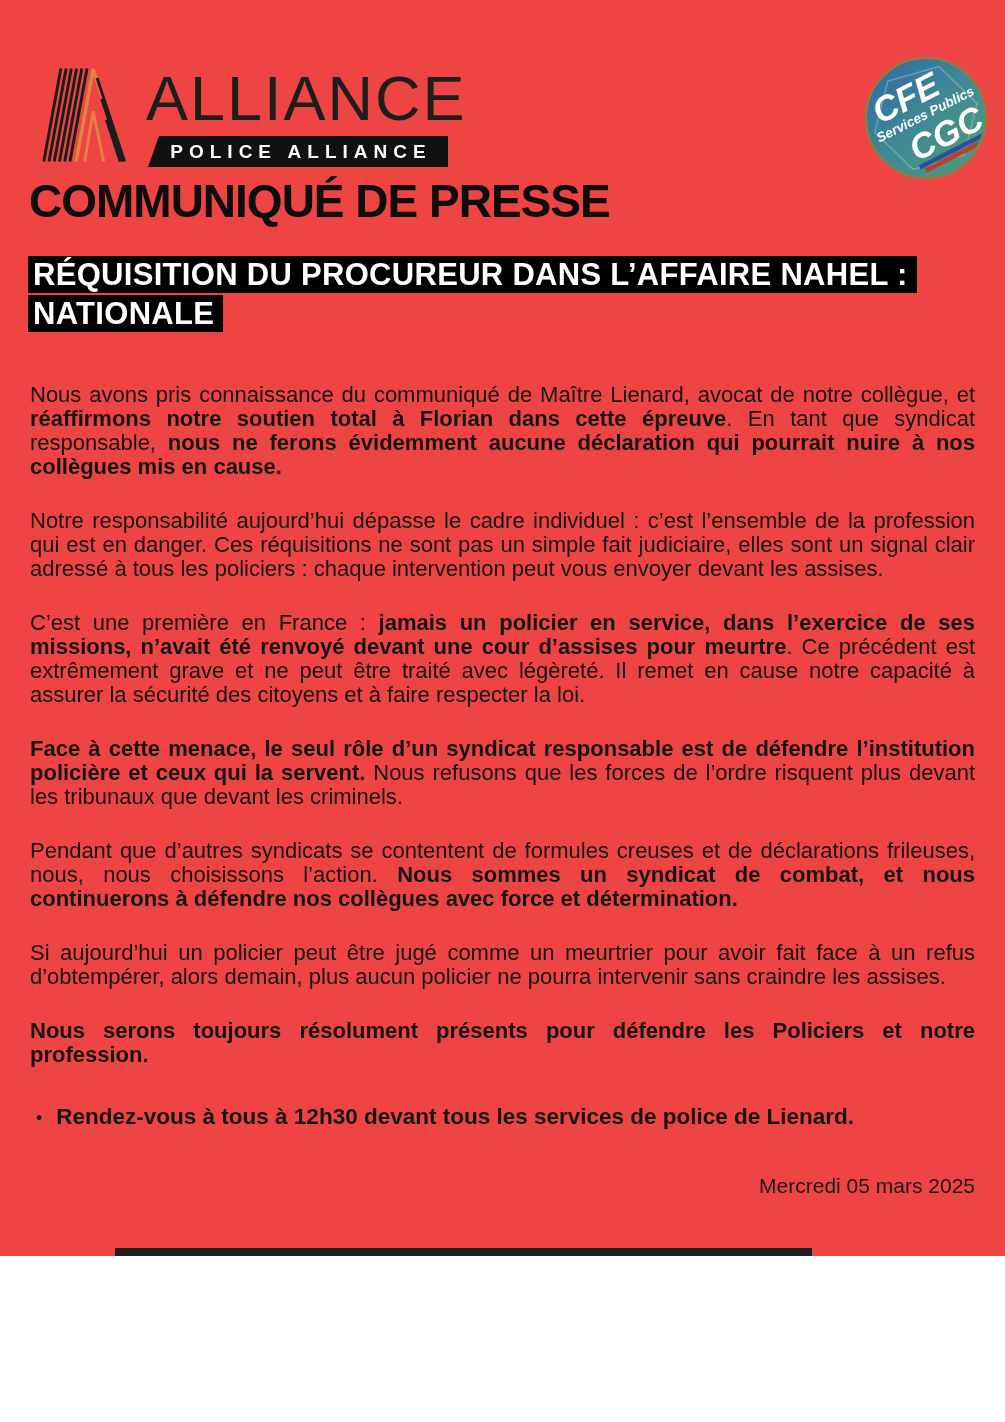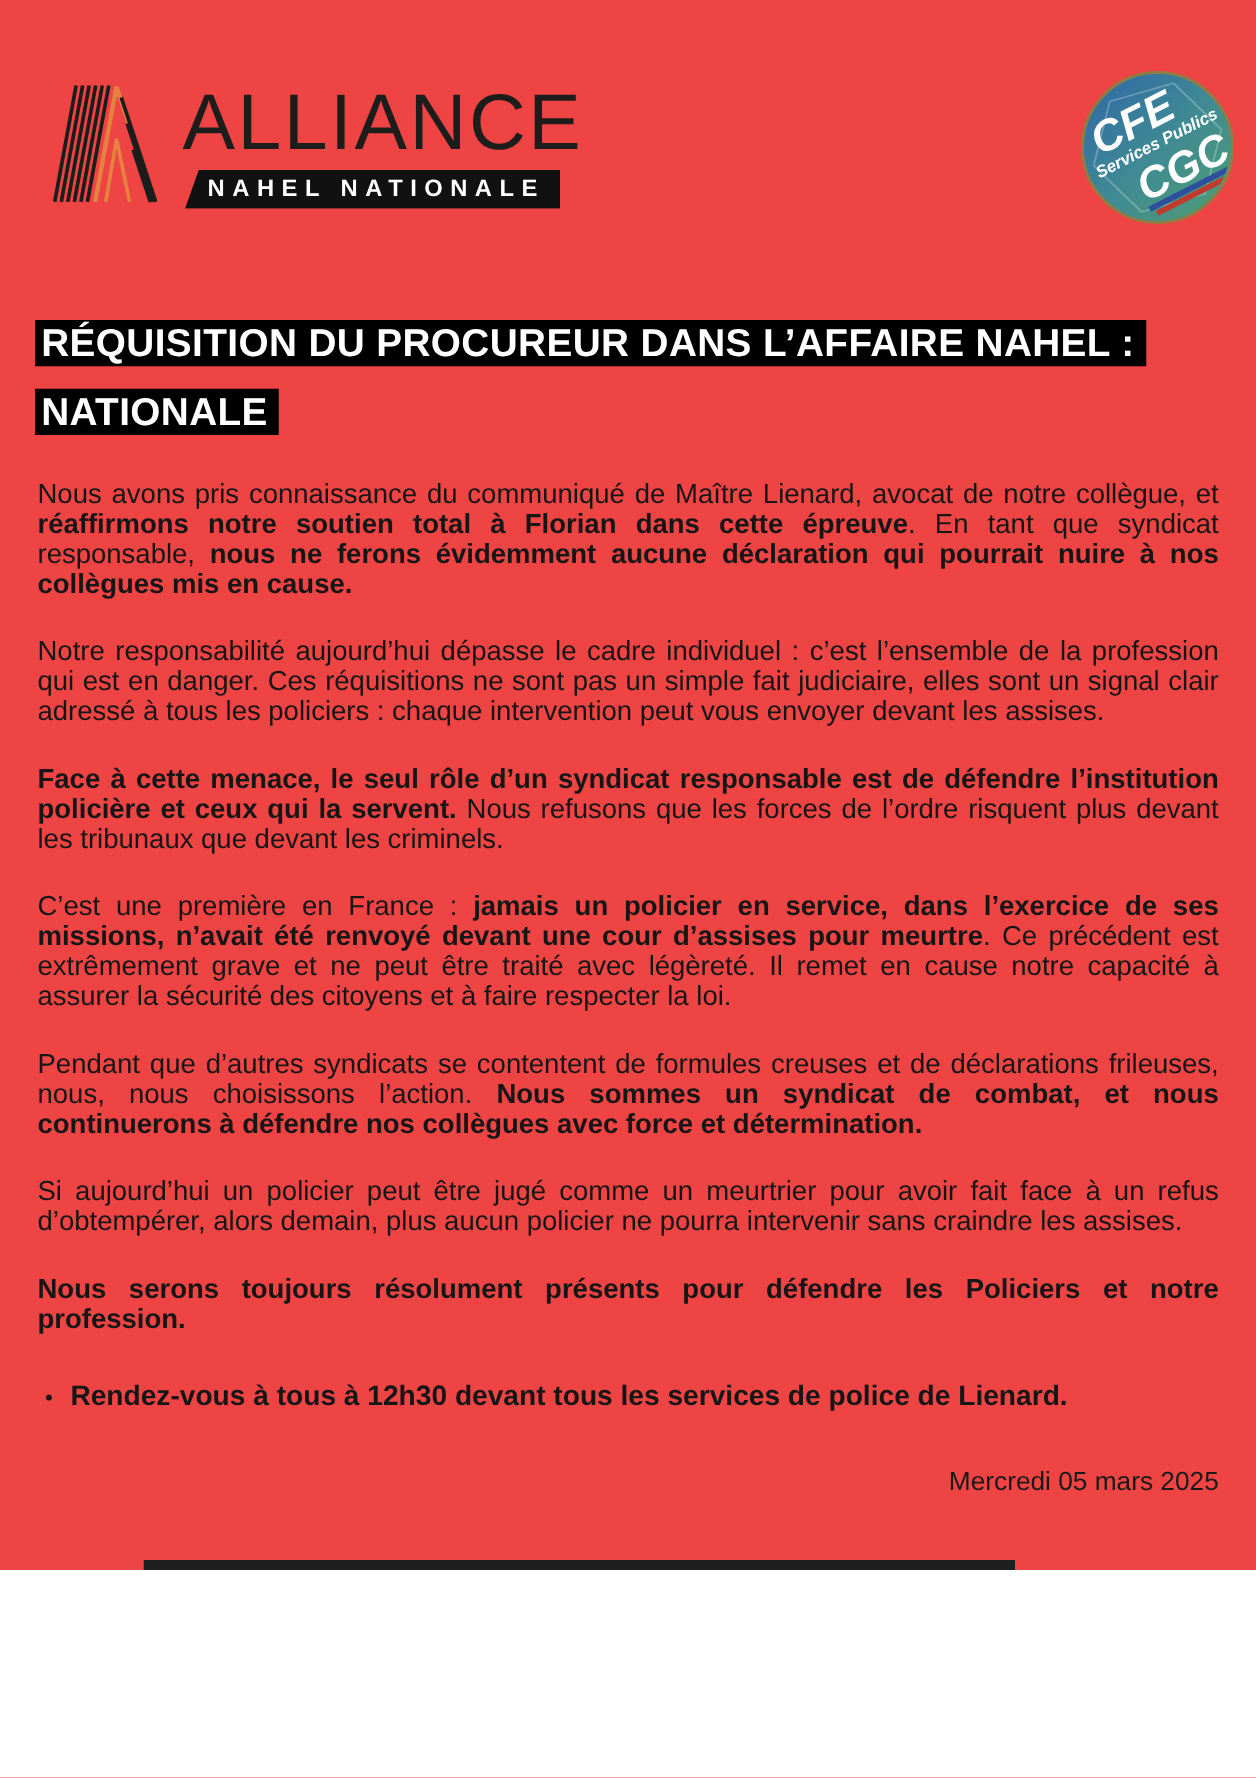--- a/index.html
+++ b/index.html
@@ -35,21 +35,21 @@
   .badge { position:absolute; left:864px; top:56px; width:124px; height:124px; }
 
   .doc-type {
     position:absolute; left:29px; top:174px;
     font-size:46px; font-weight:700; letter-spacing:-1px;
     color:#0d0d0d; white-space:nowrap;
   }
 
   
   .headline { position:absolute; left:28px; top:256px; width:950px; }
-  .headline .hl-line { margin-bottom:18px; }
+  .headline .hl-line { margin-bottom:2px; }
   .headline .hl-line span {
     display:inline-block;
     background:#000000; color:#ffffff;
     font-weight:700; font-size:31px; line-height:37px;
     letter-spacing:0.3px;
     padding:0 9px 0 5px;
     white-space:nowrap;
   }
 
   
@@ -91,21 +91,21 @@
     <path d="M 47 100 L 56 47 L 67 100" fill="none" stroke="#e58240" stroke-width="3"></path>
     <g stroke="#1d1d1b" stroke-width="3.1">
       <line x1="60" y1="12" x2="89" y2="100"></line>
       <line x1="65" y1="34" x2="86.8" y2="100"></line>
       <line x1="70" y1="56" x2="84.5" y2="100"></line>
     </g>
   </svg>
 
   <div class="brand-name">ALLIANCE</div>
   <div class="brand-sub">
-    <span>NAHEL NATIONALE</span>
+    <span>POLICE ALLIANCE</span>
   </div>
 
   <svg class="badge" viewBox="0 0 124 124" aria-hidden="true">
     <defs>
       <linearGradient id="bgrad" x1="0" y1="0" x2="1" y2="1">
         <stop offset="0" stop-color="#2f66a8"></stop>
         <stop offset="0.5" stop-color="#3f8a94"></stop>
         <stop offset="1" stop-color="#4f9d72"></stop>
       </linearGradient>
       <clipPath id="bclip">
@@ -118,31 +118,32 @@
       <g transform="rotate(-27 62 62)" fill="#ffffff" font-family="Liberation Sans, sans-serif" font-style="italic" font-weight="700" text-anchor="middle">
         <text x="53" y="47" font-size="35">CFE</text>
         <text x="63" y="63" font-size="13.5">Services Publics</text>
         <text x="73" y="97" font-size="35">CGC</text>
         <rect x="34" y="101" width="74" height="4.5" fill="#2d4f9e"></rect>
         <rect x="38" y="106.5" width="74" height="4.5" fill="#c03a2e"></rect>
       </g>
     </g>
   </svg>
 
+  <div class="doc-type">COMMUNIQUÉ DE PRESSE</div>
 
   <div class="headline">
     <div class="hl-line"><span>RÉQUISITION DU PROCUREUR DANS L’AFFAIRE NAHEL :</span></div>
     <div class="hl-line"><span>NATIONALE</span></div>
   </div>
 
   <div class="body-copy">
     <p><span>Nous avons pris connaissance du communiqué de Maître Lienard, avocat de notre collègue, et </span><b>réaffirmons notre soutien total à Florian dans cette épreuve</b><span>. En tant que syndicat responsable, </span><b>nous ne ferons évidemment aucune déclaration qui pourrait nuire à nos collègues mis en cause.</b></p>
     <p><span>Notre responsabilité aujourd’hui dépasse le cadre individuel : c’est l’ensemble de la profession qui est en danger. Ces réquisitions ne sont pas un simple fait judiciaire, elles sont un signal clair adressé à tous les policiers : chaque intervention peut vous envoyer devant les assises.</span></p>
+    <p><span>C’est une première en France : </span><b>jamais un policier en service, dans l’exercice de ses missions, n’avait été renvoyé devant une cour d’assises pour meurtre</b><span>. Ce précédent est extrêmement grave et ne peut être traité avec légèreté. Il remet en cause notre capacité à assurer la sécurité des citoyens et à faire respecter la loi.</span></p>
     <p><b>Face à cette menace, le seul rôle d’un syndicat responsable est de défendre l’institution policière et ceux qui la servent.</b><span> Nous refusons que les forces de l’ordre risquent plus devant les tribunaux que devant les criminels.</span></p>
-    <p><span>C’est une première en France : </span><b>jamais un policier en service, dans l’exercice de ses missions, n’avait été renvoyé devant une cour d’assises pour meurtre</b><span>. Ce précédent est extrêmement grave et ne peut être traité avec légèreté. Il remet en cause notre capacité à assurer la sécurité des citoyens et à faire respecter la loi.</span></p>
     <p><span>Pendant que d’autres syndicats se contentent de formules creuses et de déclarations frileuses, nous, nous choisissons l’action. </span><b>Nous sommes un syndicat de combat, et nous continuerons à défendre nos collègues avec force et détermination.</b></p>
     <p><span>Si aujourd’hui un policier peut être jugé comme un meurtrier pour avoir fait face à un refus d’obtempérer, alors demain, plus aucun policier ne pourra intervenir sans craindre les assises.</span></p>
     <p><b>Nous serons toujours résolument présents pour défendre les Policiers et notre profession.</b></p>
 
     <div class="bullet-row">
       <span class="bullet-dot">•</span>
       <span class="bullet-text">Rendez-vous à tous à 12h30 devant tous les services de police de Lienard.</span>
     </div>
 
     <div class="date-line">Mercredi 05 mars 2025</div>

